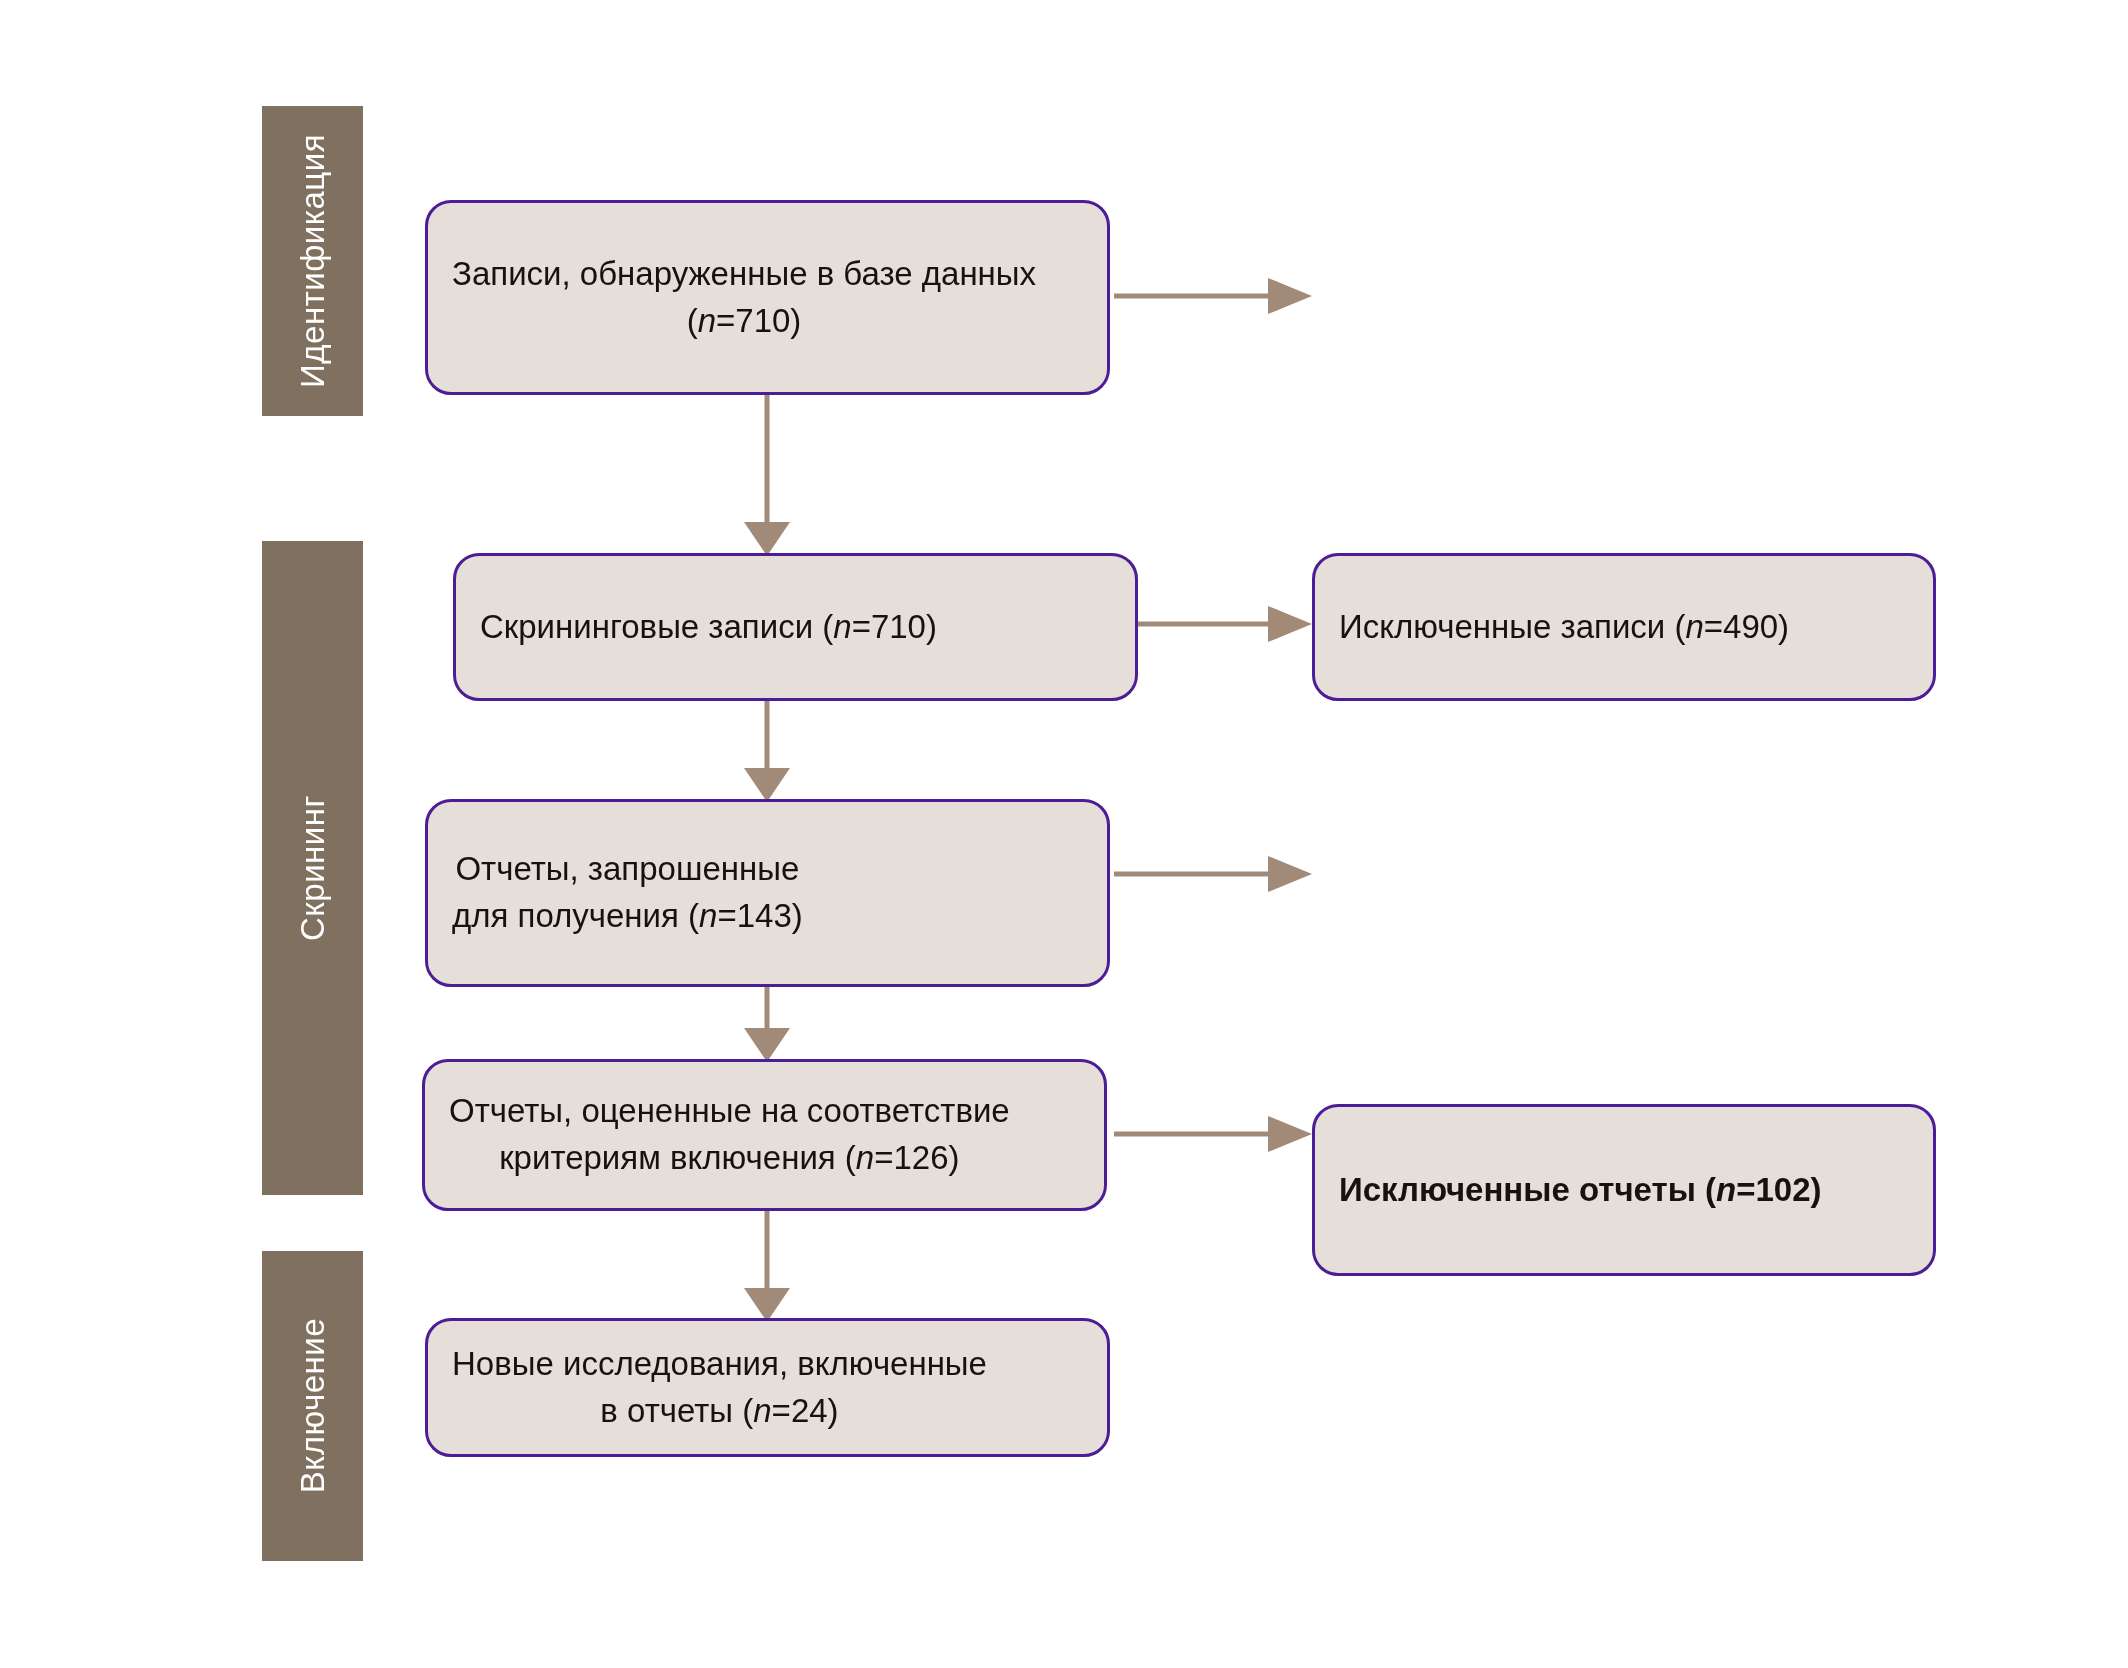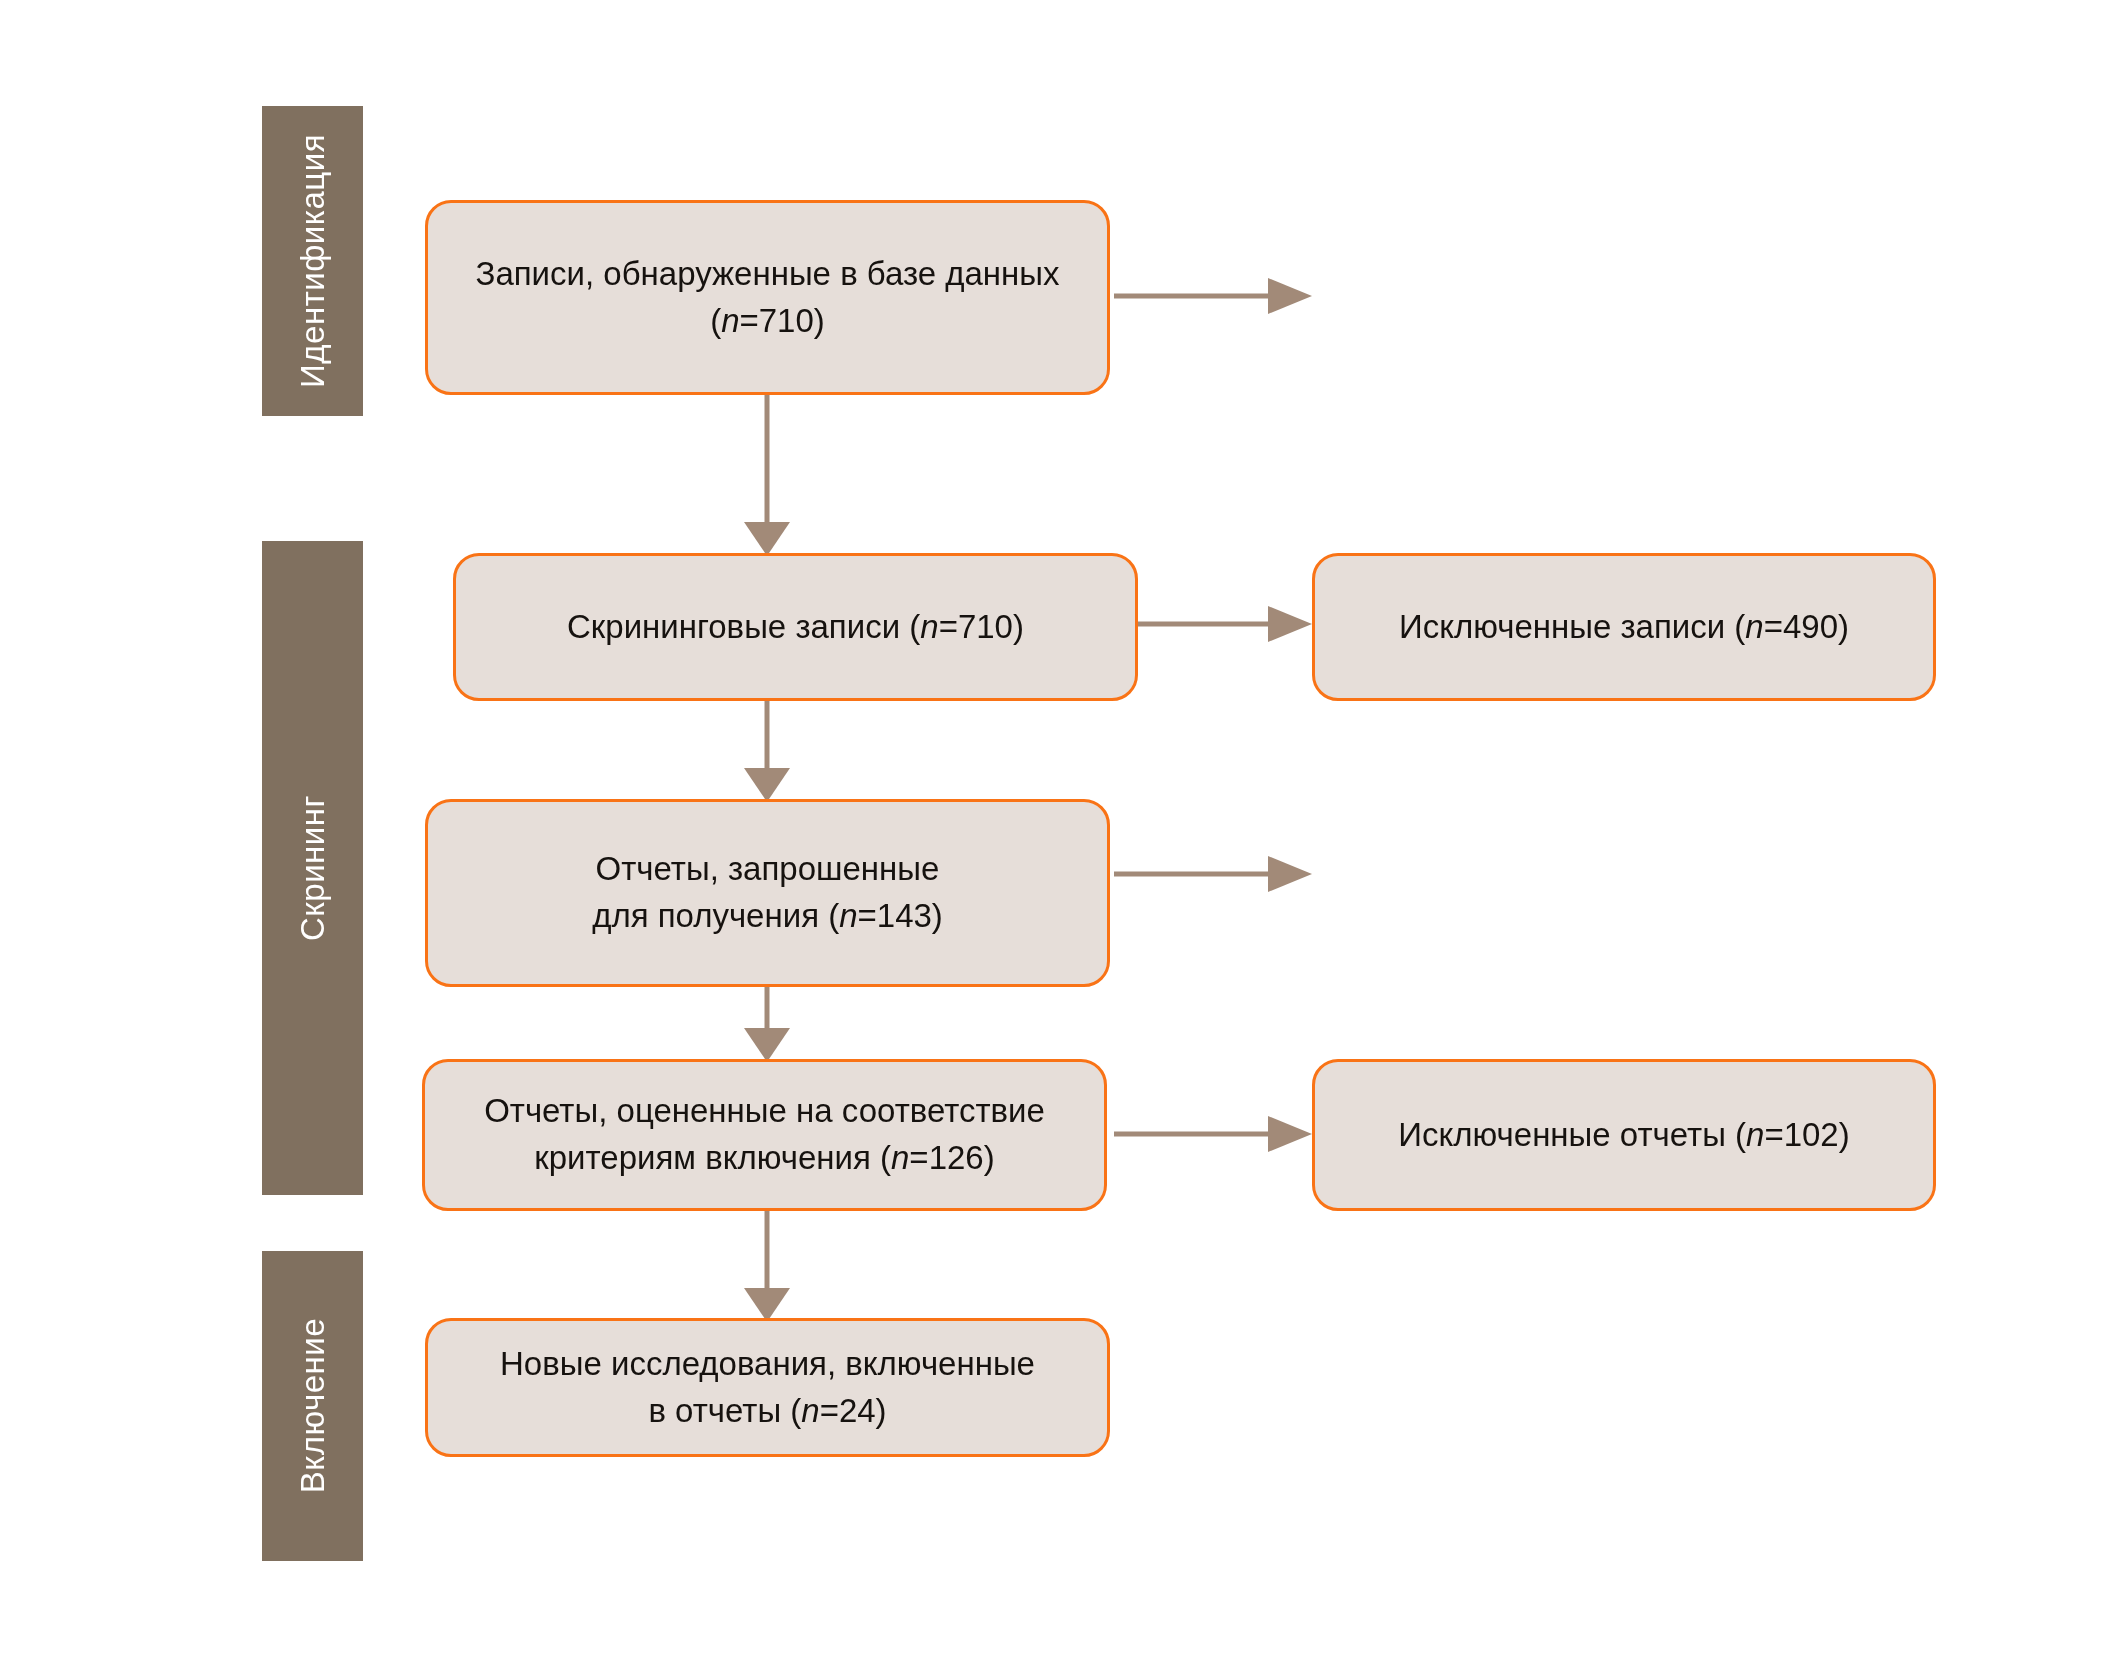--- a/index.html
+++ b/index.html
@@ -36,25 +36,25 @@
     writing-mode: vertical-rl;
     transform: rotate(180deg);
     font-family: "Liberation Sans", "DejaVu Sans", sans-serif;
   }
 
   
   .flow-box {
     position: absolute;
     box-sizing: border-box;
     background: #e6ded9;
-    border: 3px solid #f97316;
+    border: 3px solid #4c1d95;
     border-radius: 26px;
     display: flex;
     align-items: center;
-    justify-content: center;
+    justify-content: flex-start;
     text-align: center;
     padding: 6px 24px;
   }
   .flow-box .box-text {
     color: #16120f;
     font-size: 33px;
     line-height: 1.42;
     font-family: "Liberation Sans", "DejaVu Sans", sans-serif;
   }
   .flow-box .box-text i {
@@ -158,21 +158,21 @@
   </div>
 
 
   <div class="flow-box" style="left:422px; top:1059px; width:685px; height:152px;">
     <div class="box-text">
       <span>Отчеты, оцененные на соответствие</span><br>
       <span>критериям включения (</span><i>n</i><span>=126)</span>
     </div>
   </div>
 
-  <div class="flow-box" style="left:1312px; top:1059px; width:624px; height:152px;">
+  <div class="flow-box" style="left:1312px; top:1104px; width:624px; height:172px;font-weight:bold;">
     <div class="box-text">
       <span>Исключенные отчеты (</span><i>n</i><span>=102)</span>
     </div>
   </div>
 
   <div class="flow-box" style="left:425px; top:1318px; width:685px; height:139px;">
     <div class="box-text">
       <span>Новые исследования, включенные</span><br>
       <span>в отчеты (</span><i>n</i><span>=24)</span>
     </div>

